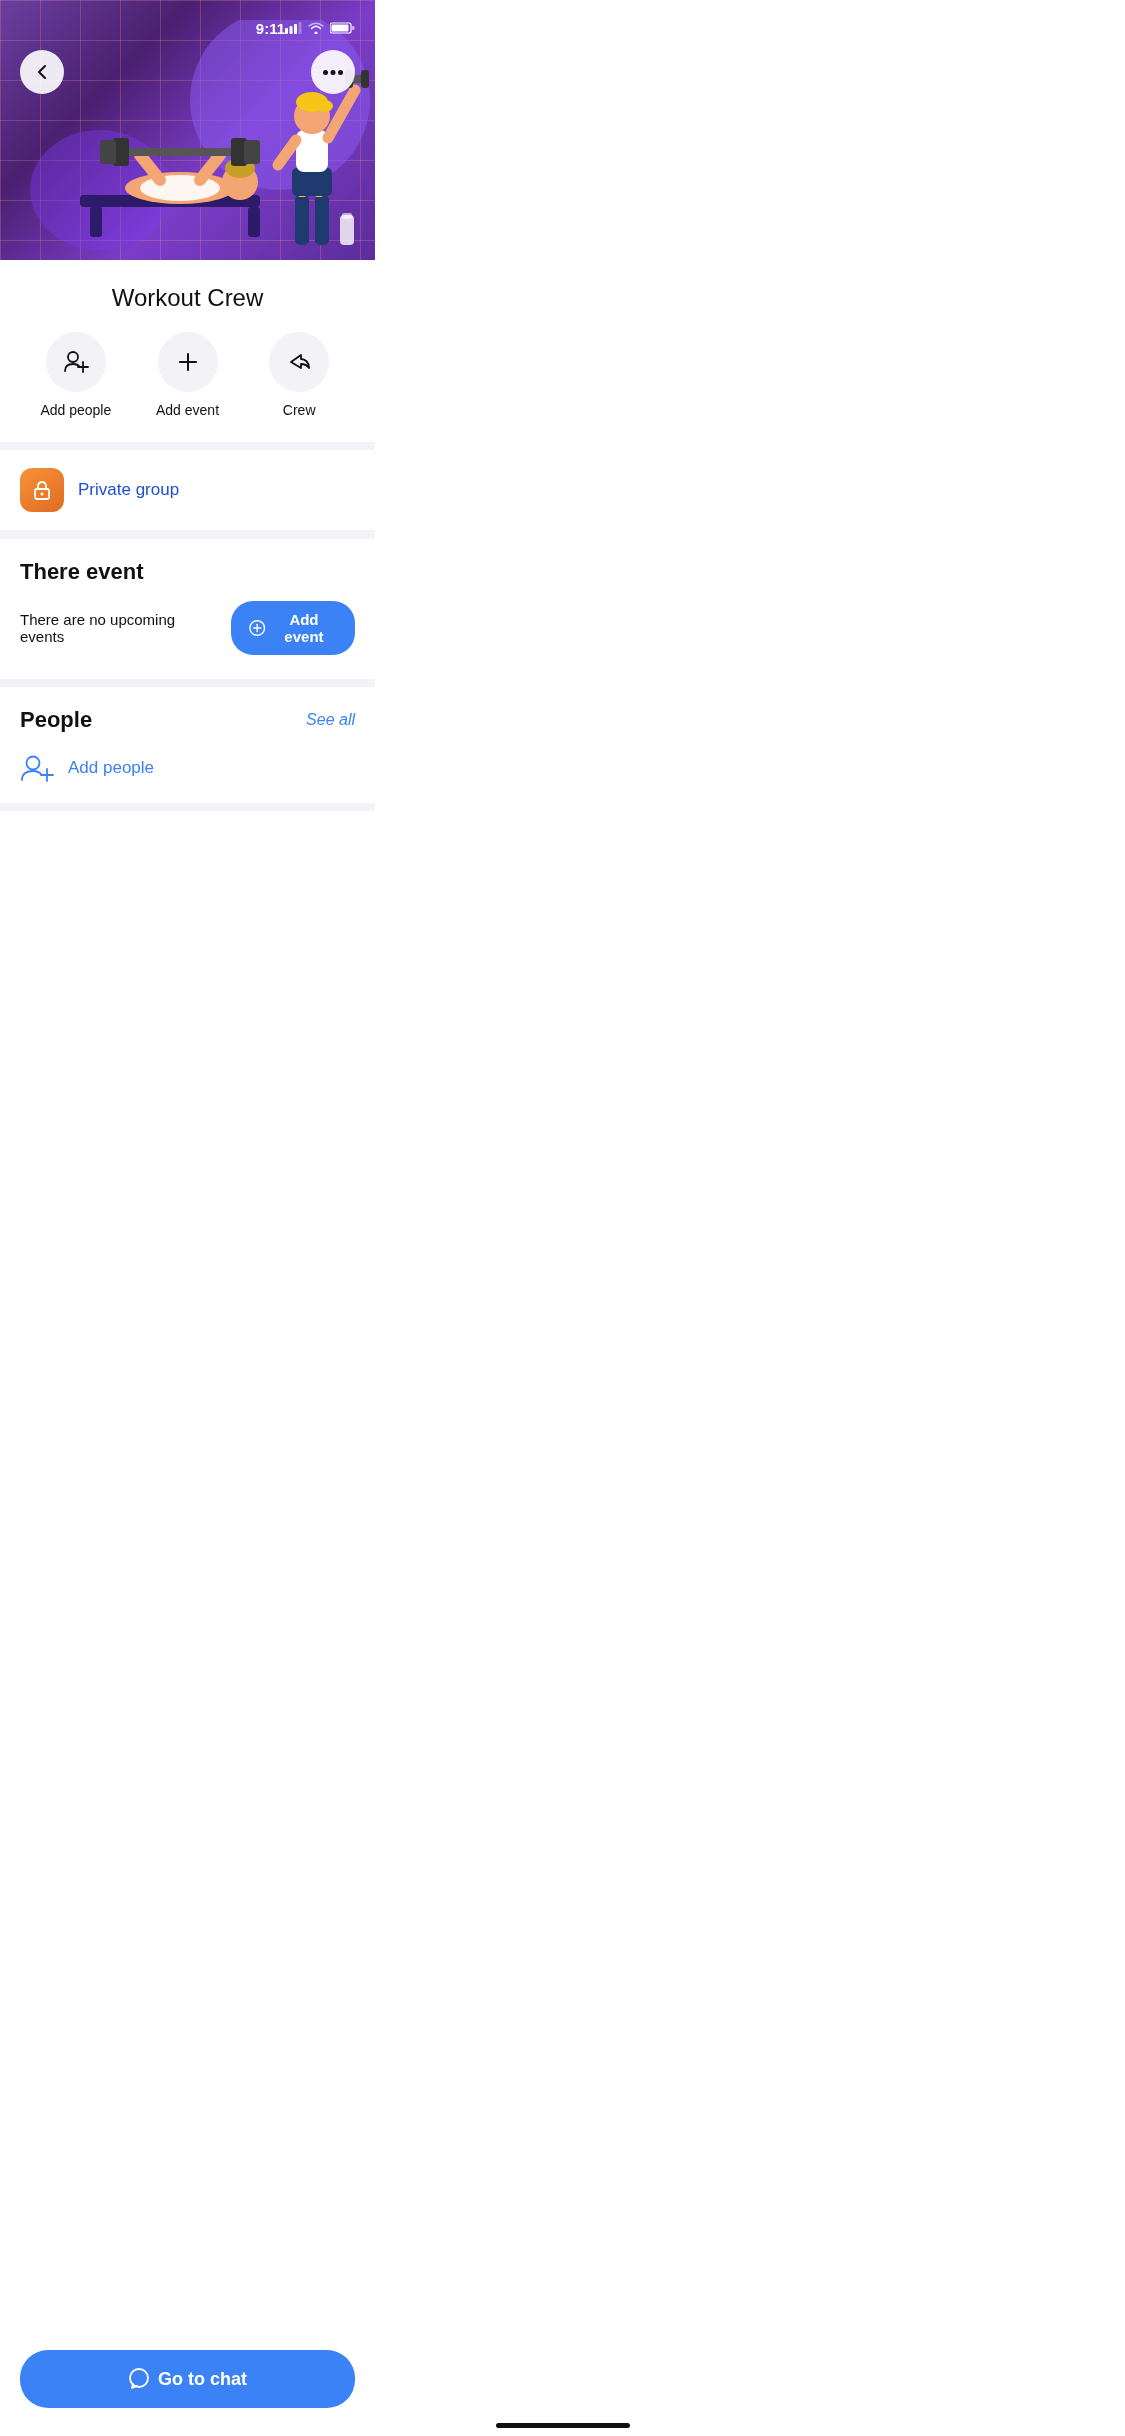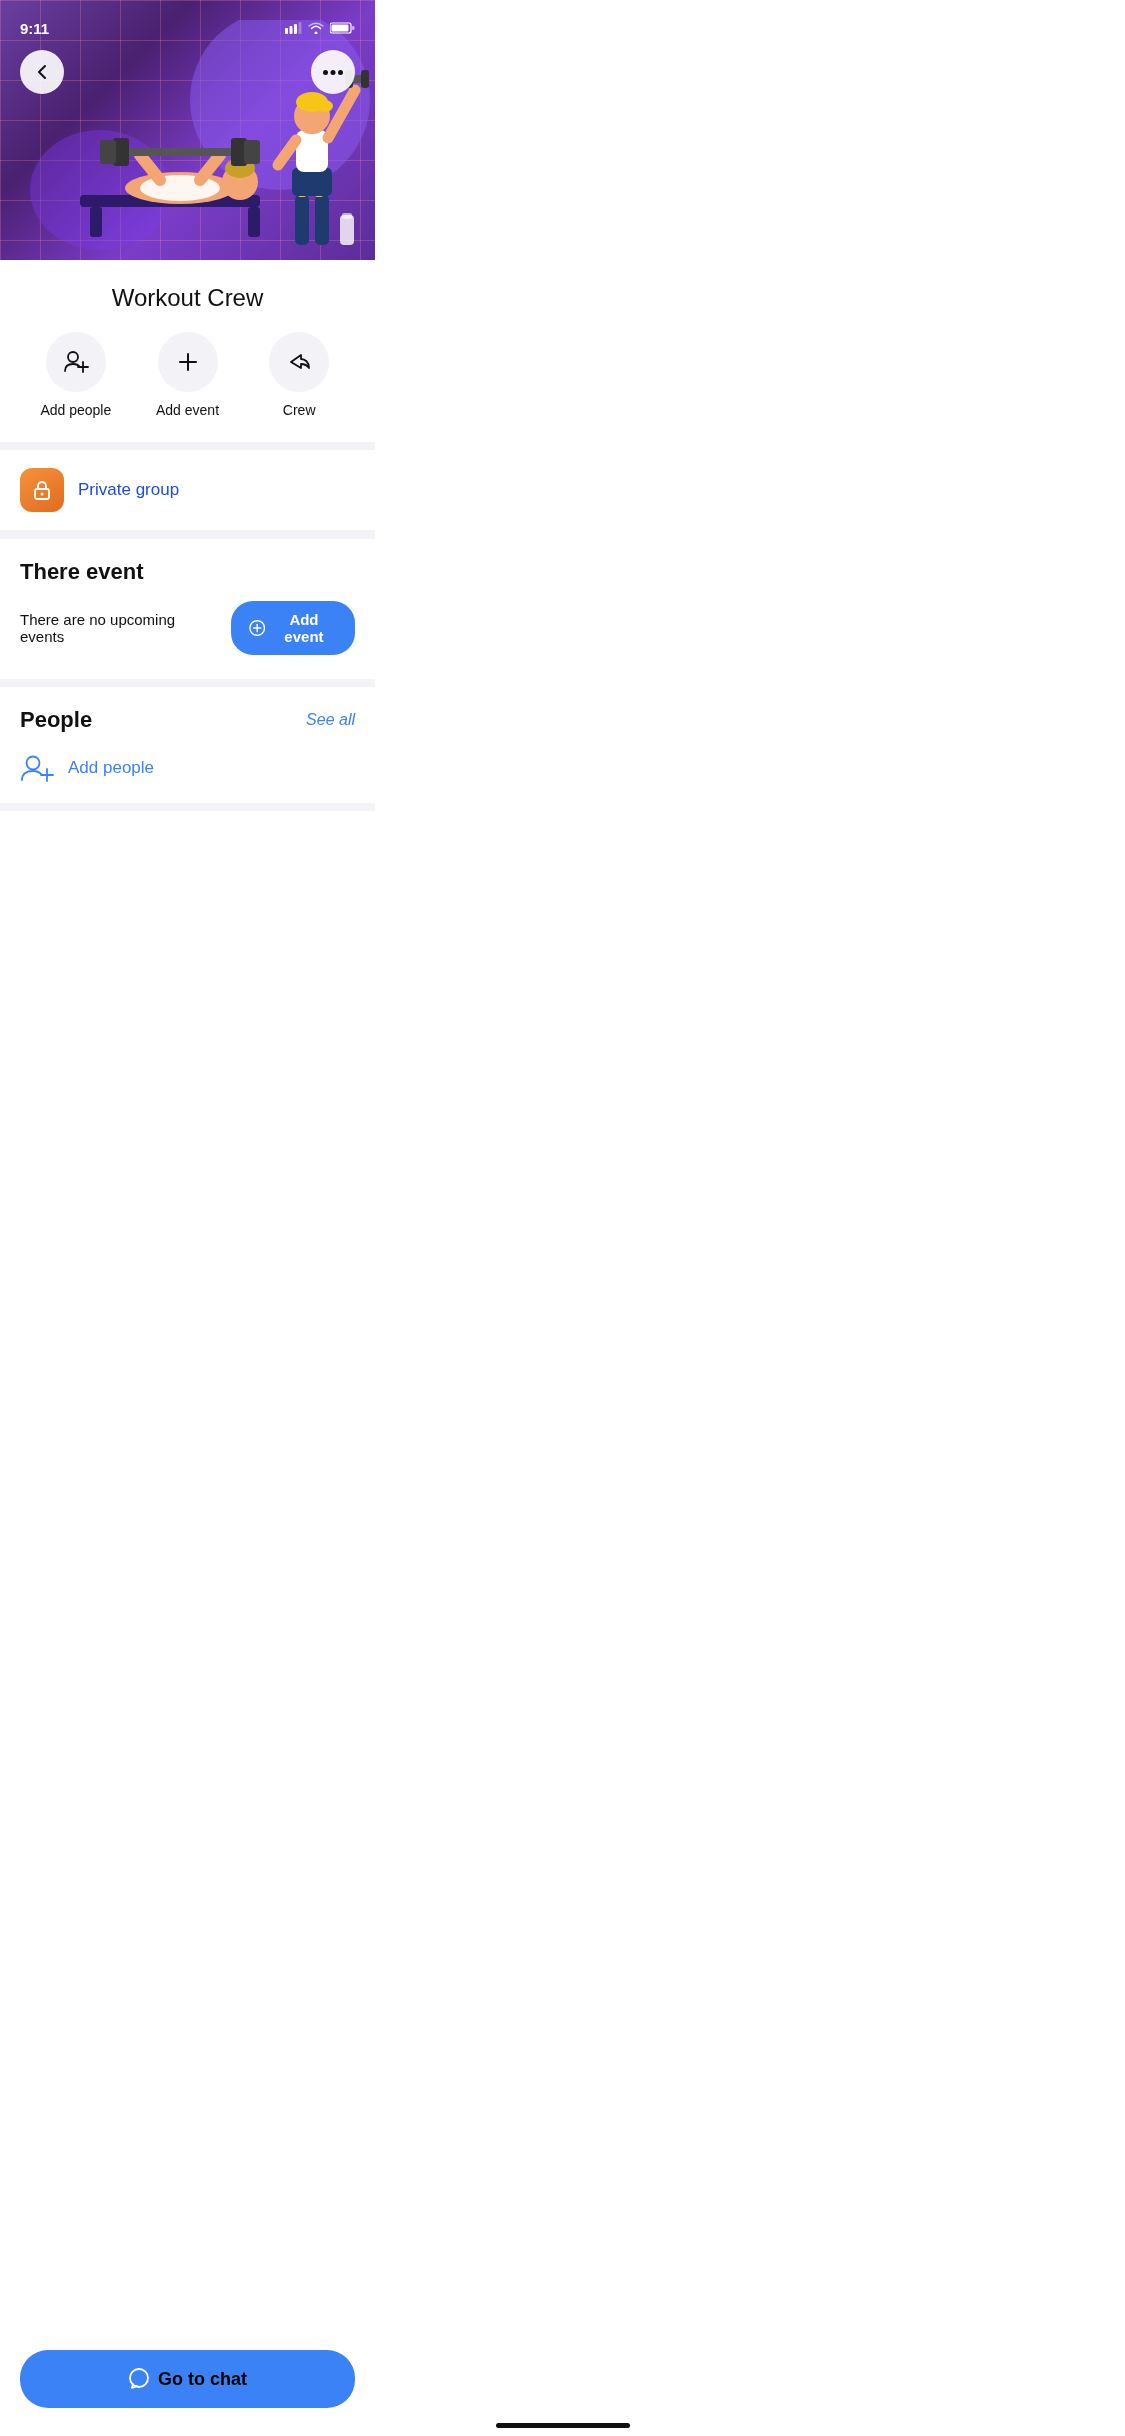--- a/index.html
+++ b/index.html
@@ -13,21 +13,21 @@
       overflow-x: hidden;
       position: relative;
     }
 
     
     .status-bar {
       position: absolute;
       top: 0; left: 0; right: 0;
       height: 44px;
       display: flex;
-      justify-content: space-between;
+      justify-content: flex-end;
       align-items: center;
       padding: 12px 20px 0;
       z-index: 10;
     }
     .status-time {
       font-size: 15px;
       font-weight: 600;
       color: #fff;
     }
     .status-icons {
@@ -264,21 +264,21 @@
       background: #fff;
       padding: 12px 20px 28px;
     }
     .go-to-chat-btn {
       width: 100%;
       display: flex;
       align-items: center;
       justify-content: center;
       gap: 8px;
       background: #3b82f6;
-      color: #000000;
+      color: #ffffff;
       border: none;
       border-radius: 28px;
       padding: 18px;
       font-size: 18px;
       font-weight: 600;
       cursor: pointer;
     }
 
     
     .home-indicator {

